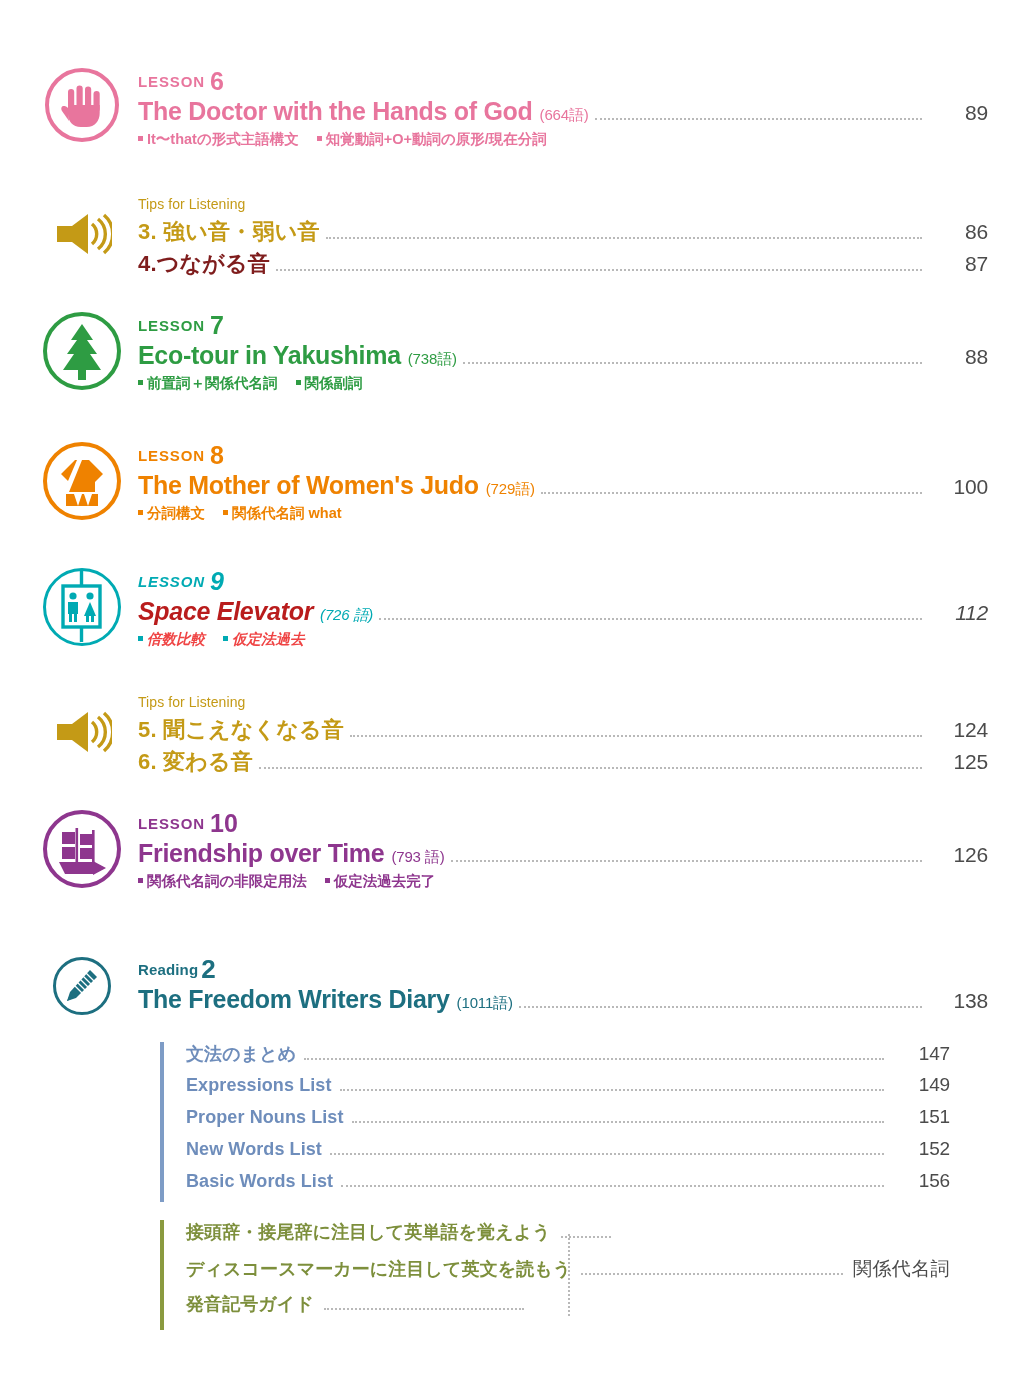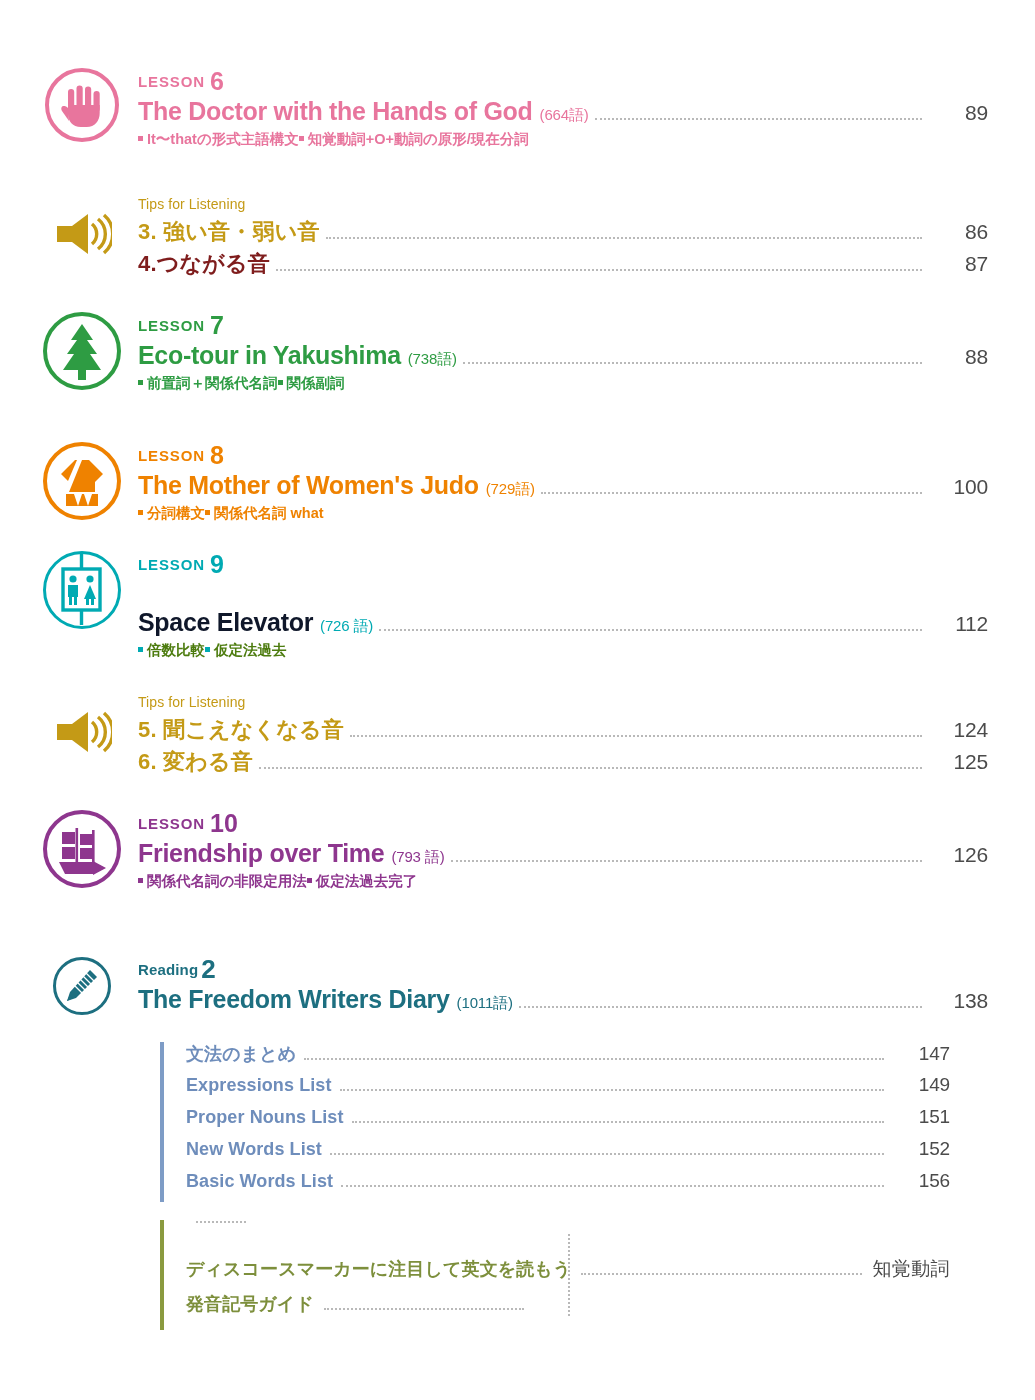--- a/index.html
+++ b/index.html
@@ -105,20 +105,21 @@
     letter-spacing: -0.01em;
   }
 
   .grammar {
     font-size: 14.5px;
     font-weight: bold;
     margin-top: 3px;
     white-space: nowrap;
   }
   .grammar .g {
+    margin-right: 18px;
   }
   .grammar .g:last-child { margin-right: 0; }
   .bullet-sq {
     display: inline-block;
     width: 5px;
     height: 5px;
     margin-right: 4px;
     vertical-align: 3px;
   }
 
@@ -350,21 +351,21 @@
         <span class="title-words" style="color:#ef8200;">(729語)</span>
         <span class="dots"></span>
         <span class="pageno">100</span>
       </div>
       <div class="grammar" style="color:#ef8200;">
         <span class="g"><span class="bullet-sq" style="background:#ef8200;"></span><span>分詞構文</span></span><span class="g"><span class="bullet-sq" style="background:#ef8200;"></span><span>関係代名詞 what</span></span>
       </div>
     </div>
   </div>
 
-  <div class="block" style="left:26px; top:551px; width:962px;">
+  <div class="block" style="left:26px; top:568px; width:962px;font-style:italic;">
     <div class="icon-col">
       <div class="ring" style="width:78px;height:78px;border:3.5px solid #00aab3;">
         <svg width="71" height="71" viewBox="0 0 71 71" style="position:absolute;left:0;top:0;">
           <g stroke="#00aab3" fill="none" stroke-width="3.4">
             <rect x="17" y="15" width="37" height="41"></rect>
             <line x1="35.5" y1="-2" x2="35.5" y2="15"></line>
             <line x1="35.5" y1="56" x2="35.5" y2="73"></line>
           </g>
           <g fill="#00aab3">
             <circle cx="27" cy="25" r="3.6"></circle>
@@ -377,26 +378,26 @@
             <rect x="45" y="45" width="3" height="6"></rect>
           </g>
         </svg>
       </div>
     </div>
     <div class="body-col">
       <div class="lesson-kicker" style="color:#00aab3;">
         <span>LESSON</span><span class="num">9</span>
       </div>
       <div class="title-row">
-        <span class="title-main" style="color:#0f172a;margin-top:28px;">Space Elevator</span>
+        <span class="title-main" style="color:#b91c1c;">Space Elevator</span>
         <span class="title-words" style="color:#00aab3;">(726 語)</span>
         <span class="dots"></span>
         <span class="pageno">112</span>
       </div>
-      <div class="grammar" style="color:#4d7c0f;">
+      <div class="grammar" style="color:#ef4444;">
         <span class="g"><span class="bullet-sq" style="background:#00aab3;"></span><span>倍数比較</span></span><span class="g"><span class="bullet-sq" style="background:#00aab3;"></span><span>仮定法過去</span></span>
       </div>
     </div>
   </div>
 
   <div class="block" style="left:26px; top:694px; width:962px;">
     <div class="icon-col" style="padding-top:16px;">
       <div style="width:60px;height:44px;position:relative;">
         <svg width="60" height="44" viewBox="0 0 60 44">
           <g fill="#c49a16">
@@ -510,26 +511,27 @@
       <span class="appendix-text">Basic Words List</span>
       <span class="dots"></span>
       <span class="pageno">156</span>
     </div>
   </div>
 
   <div class="endgroup">
     <div class="endgroup-rows">
       <div class="end-vline"></div>
       <div class="end-row">
+        <span class="end-text">接頭辞・接尾辞に注目して英単語を覚えよう</span>
         <span class="end-dots-short"></span>
       </div>
       <div class="end-row">
         <span class="end-text">ディスコースマーカーに注目して英文を読もう</span>
         <span class="end-dots-long"></span>
-        <span class="end-label">知覚動詞</span>
+        <span class="end-label">関係代名詞</span>
       </div>
       <div class="end-row">
         <span class="end-text">発音記号ガイド</span>
         <span class="end-dots-short" style="width:200px;"></span>
       </div>
     </div>
   </div>
 
 </div>
 

